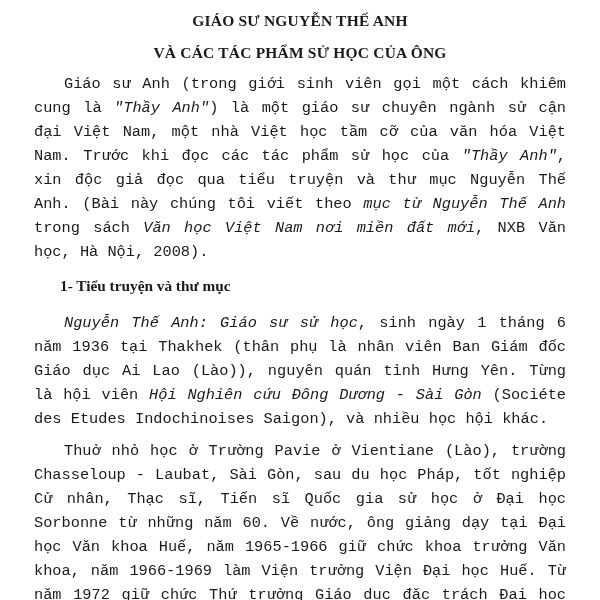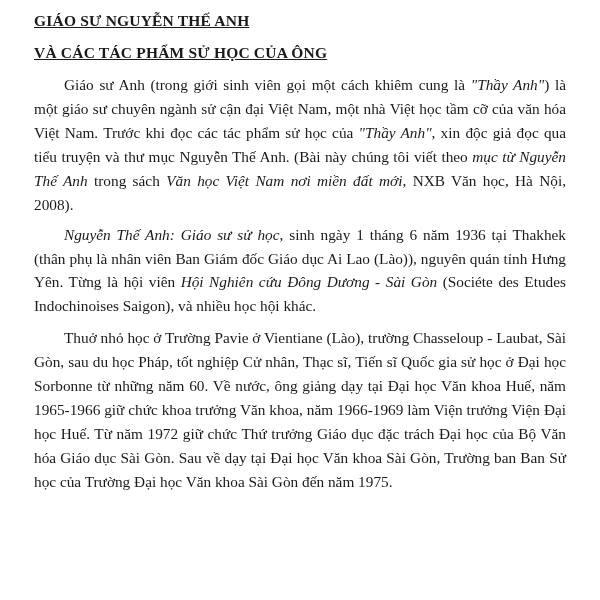--- a/index.html
+++ b/index.html
@@ -15,46 +15,47 @@
     color: #1a1a1a;
   }
   .page {
     width: 600px;
     height: 600px;
     box-sizing: border-box;
     padding: 10px 34px 0 34px;
     position: relative;
   }
   .doc-title {
+    text-align: center;
     font-weight: bold;
     font-size: 15.5px;
     letter-spacing: 0.2px;
     line-height: 1.45;
     text-transform: uppercase;
     margin: 0 0 2px 0;
-    text-decoration: underline;
   }
   .doc-title .line {
     display: block;
     white-space: nowrap;
   }
   .doc-title .line + .line {
     margin-top: 10px;
   }
   p.body-par {
     font-size: 15.3px;
     line-height: 1.565;
     text-align: justify;
     text-justify: inter-word;
     margin: 8px 0 0 0;
     text-indent: 30px;
     hyphens: none;
+    font-family: Liberation Mono, monospace;
   }
   p.body-par.tight {
-    margin-top: 6px;
+    margin-top: 14px;
   }
   h2.section-head {
     font-size: 15.3px;
     font-weight: bold;
     margin: 11px 0 0 0;
     text-indent: 26px;
     line-height: 1.5;
   }
   .it {
     font-style: italic;
@@ -65,18 +66,19 @@
 
 <div class="page">
 
   <h1 class="doc-title">
     <span class="line">Giáo sư Nguyễn Thế Anh</span>
     <span class="line">và các tác phẩm sử học của ông</span>
   </h1>
 
   <p class="body-par"><span>Giáo sư Anh (trong giới sinh viên gọi một cách khiêm cung là </span><span class="it">"Thầy Anh"</span><span>) là một giáo sư chuyên ngành sử cận đại Việt Nam, một nhà Việt học tầm cỡ của văn hóa Việt Nam. Trước khi đọc các tác phẩm sử học của </span><span class="it">"Thầy Anh"</span><span>, xin độc giả đọc qua tiểu truyện và thư mục Nguyễn Thế Anh. (Bài này chúng tôi viết theo </span><span class="it">mục từ Nguyễn Thế Anh</span><span> trong sách </span><span class="it">Văn học Việt Nam nơi miền đất mới</span><span>, NXB Văn học, Hà Nội, 2008).</span></p>
 
+  <h2 class="section-head">1- Tiểu truyện và thư mục</h2>
 
   <p class="body-par tight"><span class="it">Nguyễn Thế Anh: Giáo sư sử học</span><span>, sinh ngày 1 tháng 6 năm 1936 tại Thakhek (thân phụ là nhân viên Ban Giám đốc Giáo dục Ai Lao (Lào)), nguyên quán tỉnh Hưng Yên. Từng là hội viên </span><span class="it">Hội Nghiên cứu Đông Dương - Sài Gòn</span><span> (Sociéte des Etudes Indochinoises Saigon), và nhiều học hội khác.</span></p>
 
   <p class="body-par"><span>Thuở nhỏ học ở Trường Pavie ở Vientiane (Lào), trường Chasseloup - Laubat, Sài Gòn, sau du học Pháp, tốt nghiệp Cử nhân, Thạc sĩ, Tiến sĩ Quốc gia sử học ở Đại học Sorbonne từ những năm 60. Về nước, ông giảng dạy tại Đại học Văn khoa Huế, năm 1965-1966 giữ chức khoa trưởng Văn khoa, năm 1966-1969 làm Viện trưởng Viện Đại học Huế. Từ năm 1972 giữ chức Thứ trưởng  Giáo dục đặc trách Đại học của Bộ Văn hóa Giáo dục Sài Gòn. Sau về dạy tại Đại học Văn khoa Sài Gòn, Trường ban Ban Sử học của Trường Đại học Văn khoa Sài Gòn đến năm 1975.</span></p>
 
 </div>
 
 </body></html>

